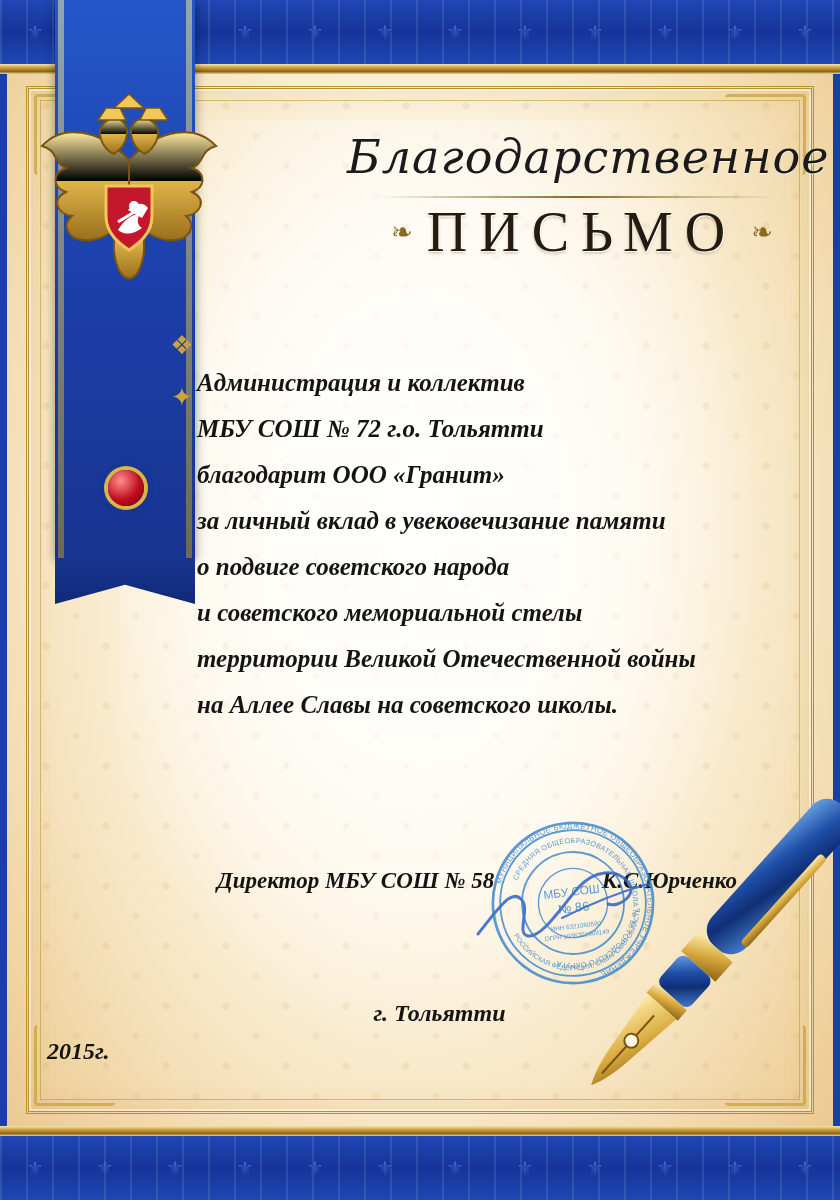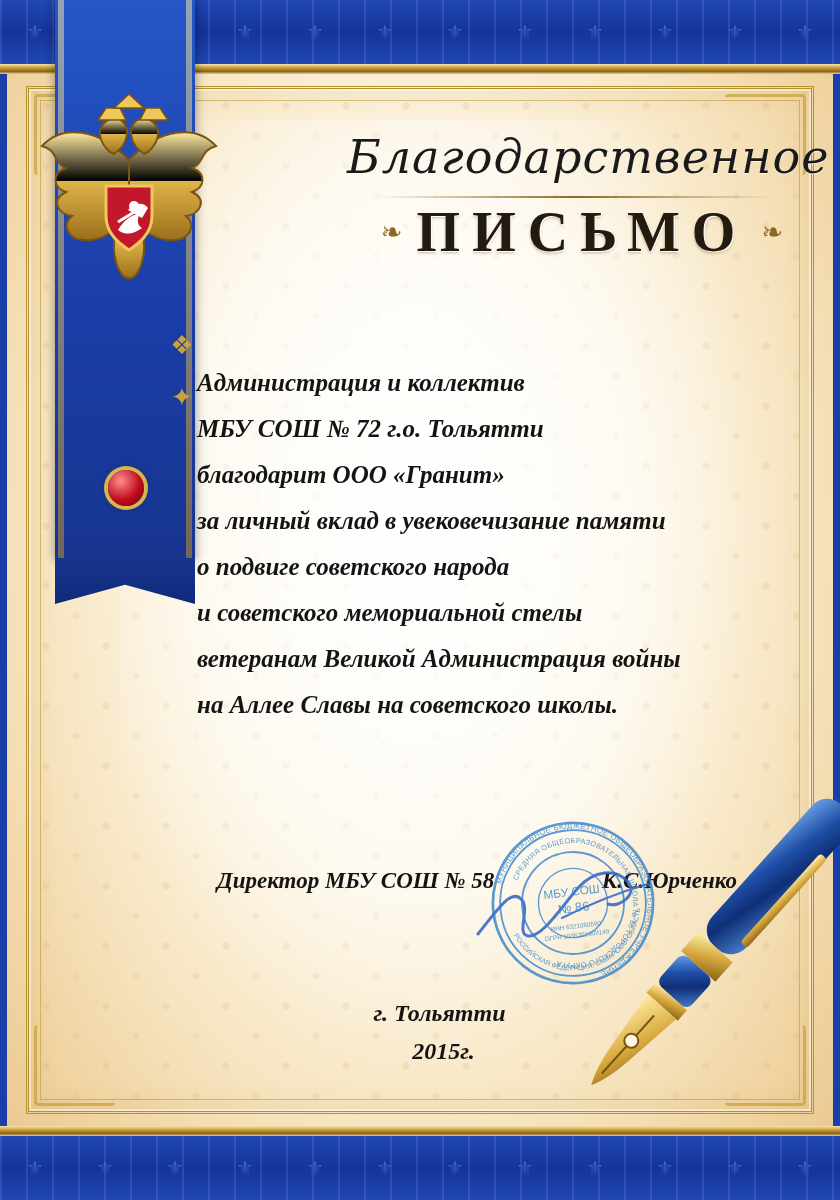--- a/index.html
+++ b/index.html
@@ -127,21 +127,21 @@
   .title-rule{
     position:absolute;left:330px;top:196px;width:400px;height:2px;
     background:linear-gradient(90deg,rgba(120,90,30,0),#8a6a22,rgba(120,90,30,0));
   }
   .title-main-wrap{
     position:absolute;left:280px;top:200px;width:510px;
     display:flex;align-items:center;justify-content:center;gap:14px;
   }
   .title-main{
     font-family:"Liberation Serif", serif;
-    font-weight:bold;font-size:56px;letter-spacing:12px;color:#231a10;
+    font-weight:normal;font-size:56px;letter-spacing:12px;color:#231a10;
     text-shadow:1px 1px 0 #fff, 0 2px 3px rgba(90,60,20,.35);
   }
   .orn-side{color:#8a6a22;font-size:26px;}
 
   .body-block{
     position:absolute;left:150px;top:360px;width:600px;
     text-align:left;color:#141414;
   }
   .body-line{
     font-family:"Liberation Serif", serif;
@@ -152,21 +152,21 @@
   .sign-row{
     position:absolute;left:170px;top:868px;width:520px;
     display:flex;justify-content:space-between;align-items:flex-end;
     font-family:"Liberation Serif", serif;font-weight:bold;font-style:italic;font-size:23px;color:#141414;
   }
   .place{
     position:absolute;left:0;right:8px;top:1000px;text-align:center;
     font-family:"Liberation Serif", serif;font-weight:bold;font-style:italic;font-size:24px;color:#141414;
   }
   .year{
-    position:absolute;left:0;right:0;top:1038px;text-align:center;
+    position:absolute;left:0;right:0;top:1038px;
     font-family:"Liberation Serif", serif;font-weight:bold;font-style:italic;font-size:24px;color:#141414;
   }
 
   
   .stamp{
     position:absolute;left:482px;top:812px;width:182px;height:182px;
     transform:rotate(-7deg);opacity:.78;
   }
   .sig-scribble{
     position:absolute;left:470px;top:848px;width:240px;height:110px;opacity:.85;
@@ -280,21 +280,21 @@
       <span class="orn-side">❧</span>
     </div>
 
     <div class="body-block">
       <div class="body-line">Администрация  и коллектив</div>
       <div class="body-line">МБУ СОШ № 72 г.о. Тольятти</div>
       <div class="body-line">благодарит ООО «Гранит»</div>
       <div class="body-line">за личный вклад в увековечизание памяти</div>
       <div class="body-line">о подвиге советского народа</div>
       <div class="body-line">и советского мемориальной стелы</div>
-      <div class="body-line">ветеранам Великой Администрация войны</div>
+      <div class="body-line">территории Великой Отечественной войны</div>
       <div class="body-line">на Аллее Славы на советского школы.</div>
     </div>
 
     <div class="sign-row">
       <span>Директор МБУ СОШ № 58</span>
       <span>К.С.Юрченко</span>
     </div>
 
     <div class="place">г. Тольятти</div>
     <div class="year">2015г.</div>

